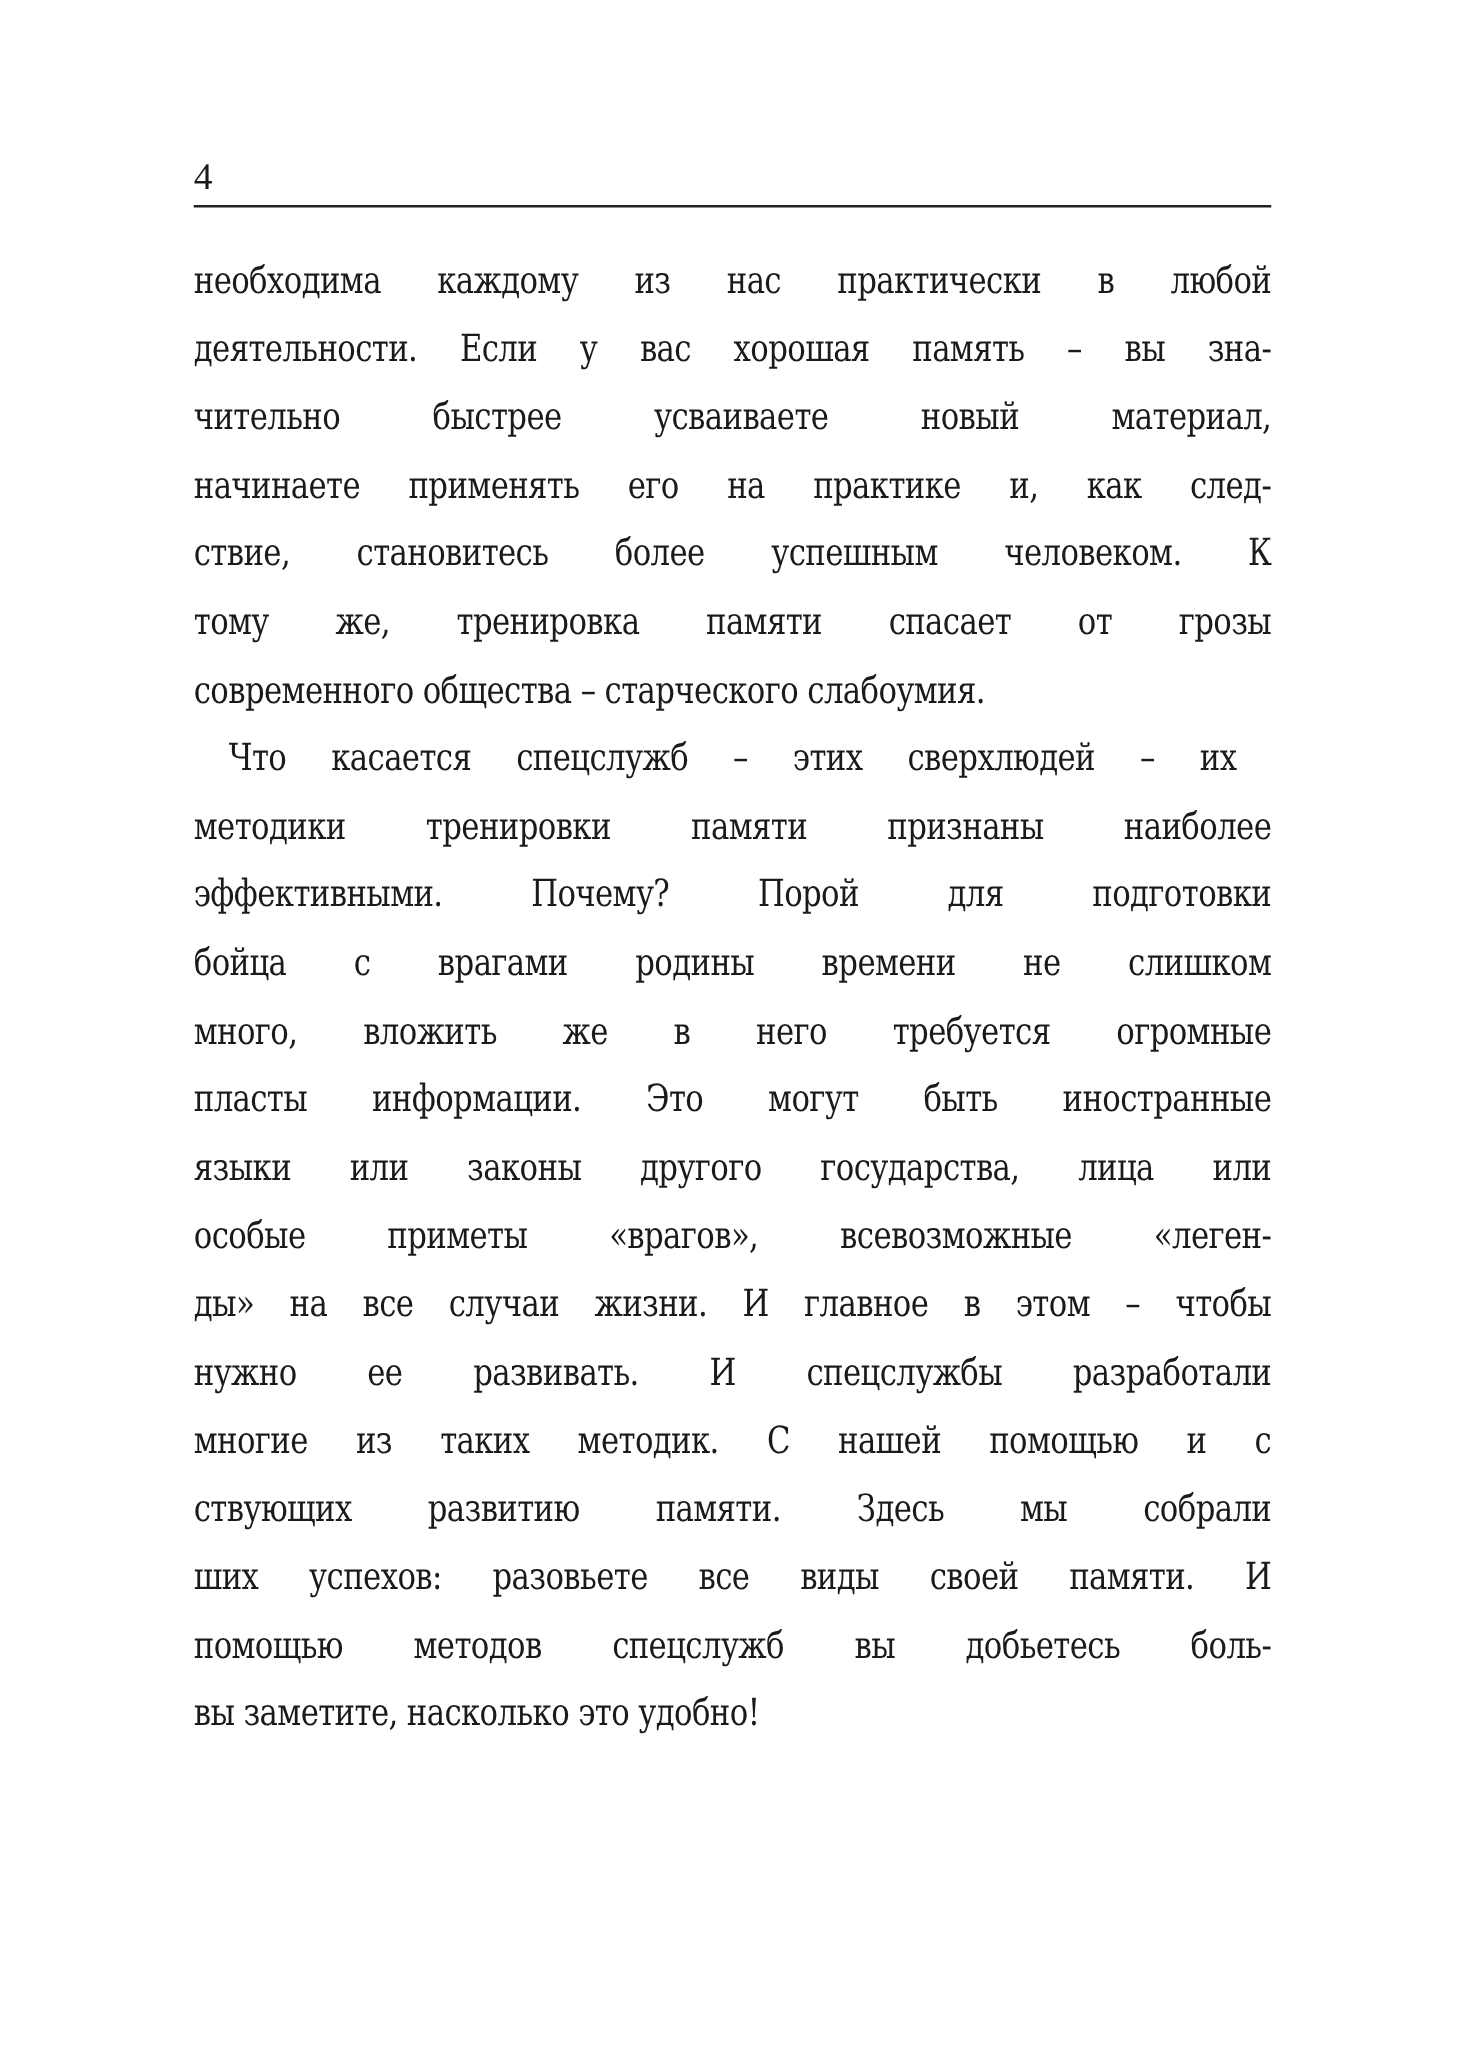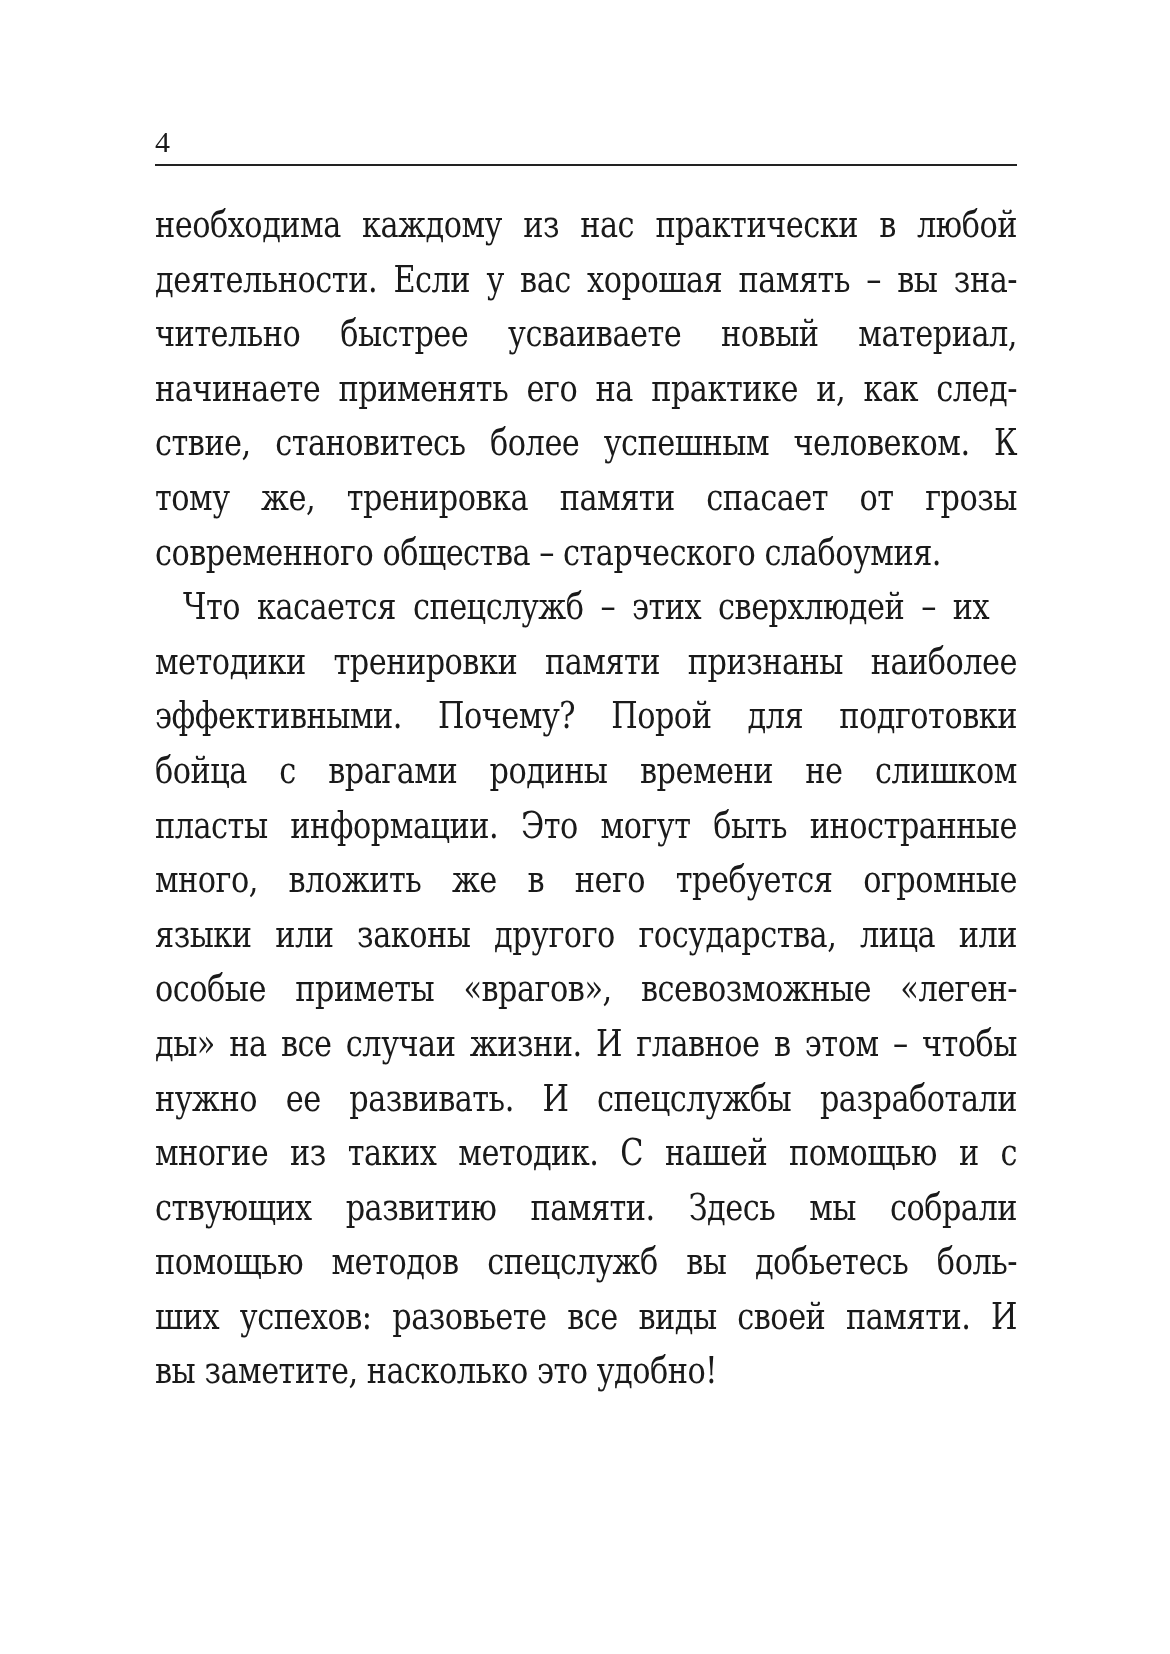--- a/index.html
+++ b/index.html
@@ -41,21 +41,21 @@
     .body-text {
       position: absolute;
       left: 155px;
       top: 198px;
       width: 862px;
     }
     .line {
       display: block;
       height: 54.6px;
       line-height: 54.6px;
-      font-size: 37px;
+      font-size: 30px;
       white-space: nowrap;
       letter-spacing: -0.6px;
       font-family: "DejaVu Serif", serif;
       transform-origin: left center;
       text-align: justify;
       text-align-last: justify;
     }
     .line.last {
       text-align-last: left;
     }
@@ -93,25 +93,25 @@
     <span class="line"><span class="scaled">начинаете применять его на практике и, как след-</span></span>
     <span class="line"><span class="scaled">ствие, становитесь более успешным человеком. К</span></span>
     <span class="line"><span class="scaled">тому же, тренировка памяти спасает от грозы</span></span>
     <span class="line last"><span class="scaled">современного общества – старческого слабоумия.</span></span>
   </div>
   <div>
     <span class="line indent"><span class="scaled">Что касается спецслужб – этих сверхлюдей – их</span></span>
     <span class="line"><span class="scaled">методики тренировки памяти признаны наиболее</span></span>
     <span class="line"><span class="scaled">эффективными. Почему? Порой для подготовки</span></span>
     <span class="line"><span class="scaled">бойца с врагами родины времени не слишком</span></span>
+    <span class="line"><span class="scaled">много, вложить же в него требуется огромные</span></span>
     <span class="line"><span class="scaled">пласты информации. Это могут быть иностранные</span></span>
-    <span class="line"><span class="scaled">много, вложить же в него требуется огромные</span></span>
     <span class="line"><span class="scaled">языки или законы другого государства, лица или</span></span>
     <span class="line"><span class="scaled">особые приметы «врагов», всевозможные «леген-</span></span>
     <span class="line"><span class="scaled">ды» на все случаи жизни. И главное в этом – чтобы</span></span>
     <span class="line"><span class="scaled">нужно ее развивать. И спецслужбы разработали</span></span>
     <span class="line"><span class="scaled">многие из таких методик. С нашей помощью и с</span></span>
     <span class="line"><span class="scaled">ствующих развитию памяти. Здесь мы собрали</span></span>
+    <span class="line"><span class="scaled">ших успехов: разовьете все виды своей памяти. И</span></span>
     <span class="line"><span class="scaled">помощью методов спецслужб вы добьетесь боль-</span></span>
-    <span class="line"><span class="scaled">ших успехов: разовьете все виды своей памяти. И</span></span>
     <span class="line last"><span class="scaled">вы заметите, насколько это удобно!</span></span>
   </div>
 </div>
 
 </body></html>

